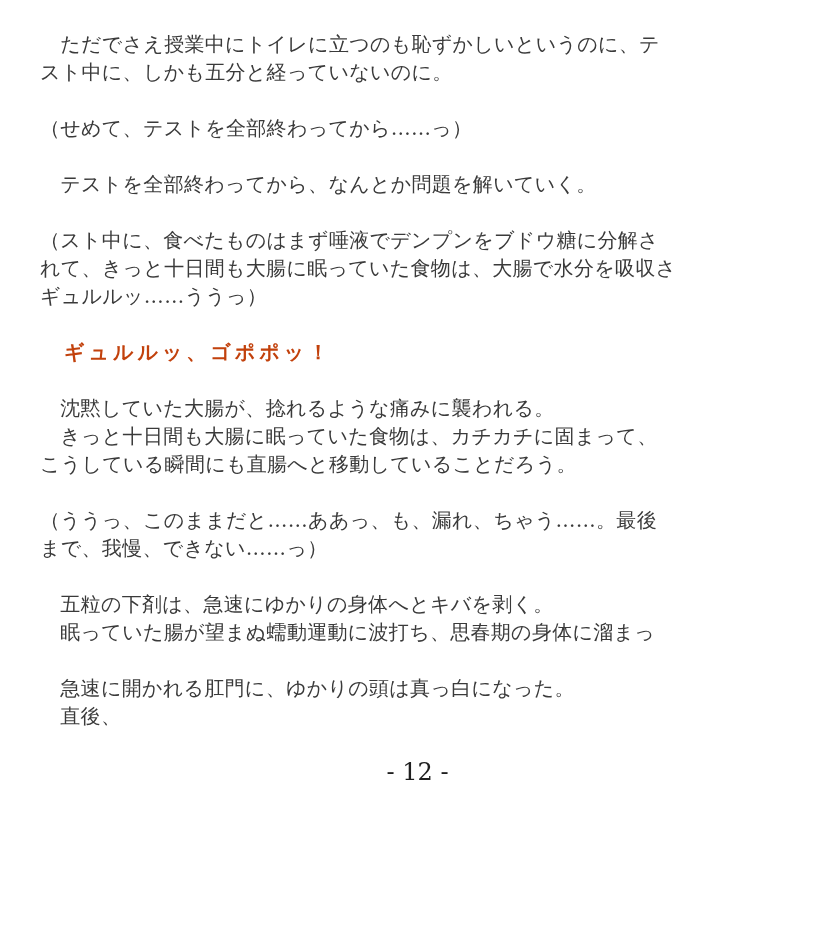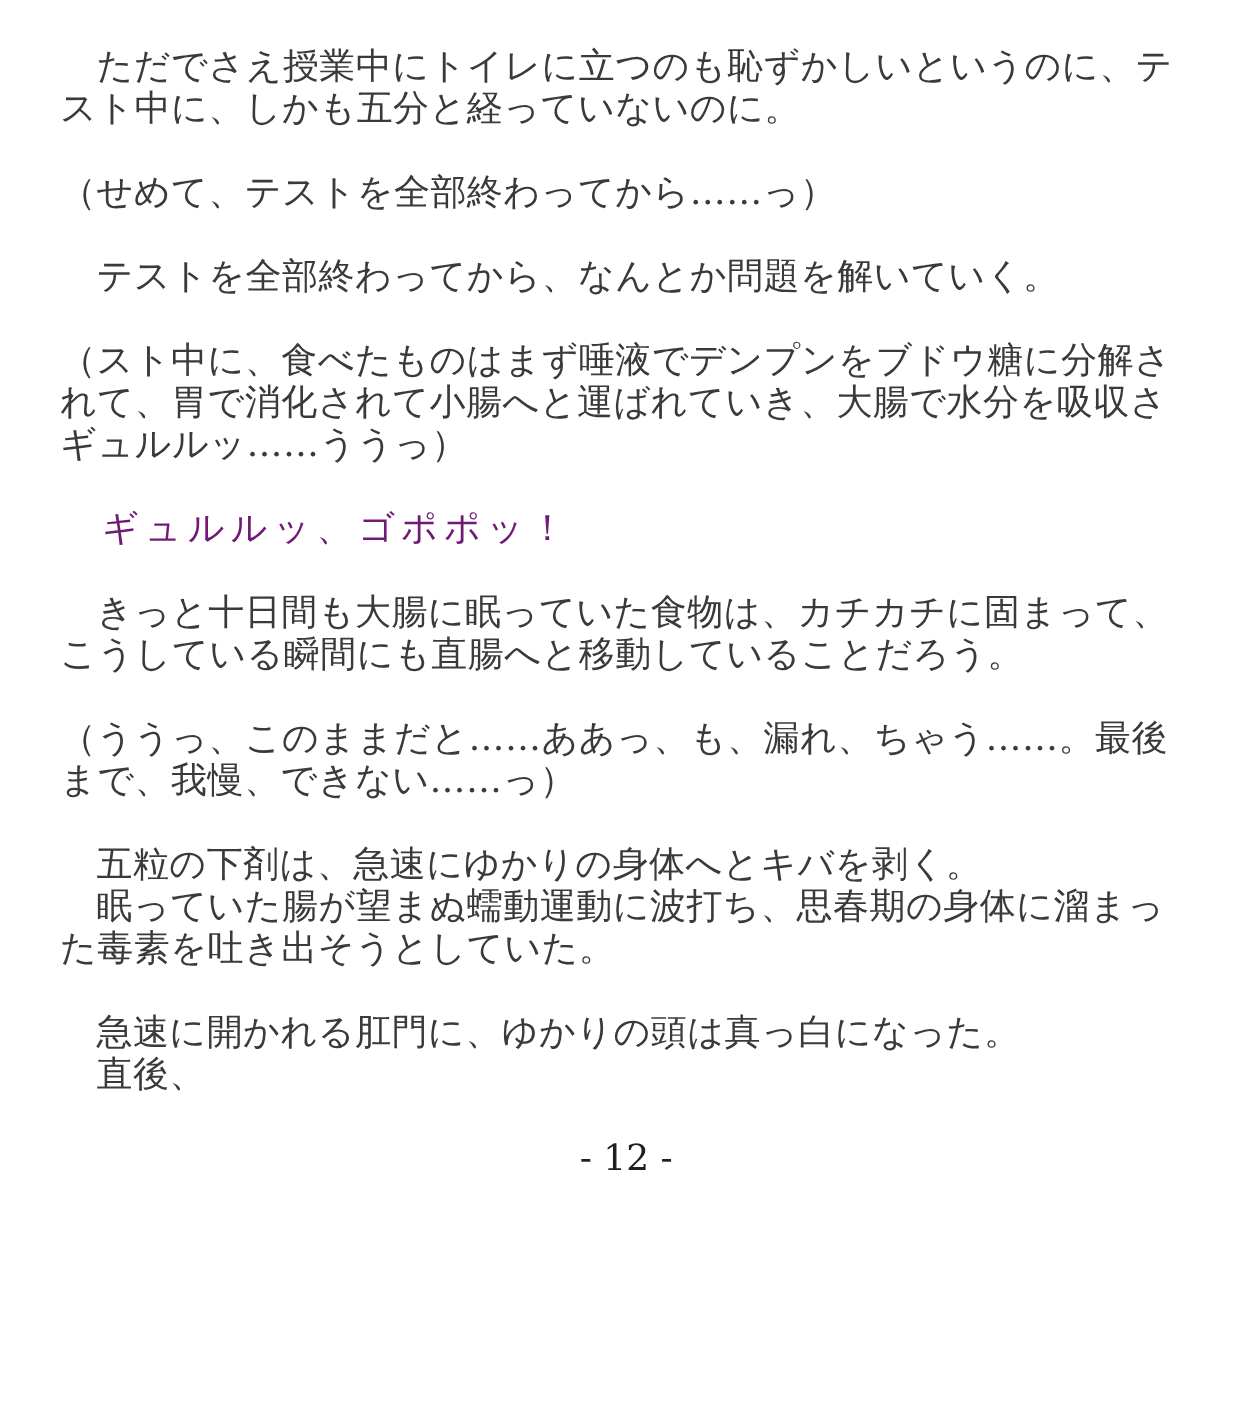--- a/index.html
+++ b/index.html
@@ -20,29 +20,29 @@
     box-sizing: border-box;
     padding: 30px 32px 0 40px;
   }
   .paragraph {
     margin: 0 0 28px 0;
   }
   .paragraph:last-of-type {
     margin-bottom: 0;
   }
   .line {
-    font-size: 24px;
+    font-size: 20px;
     line-height: 28px;
     letter-spacing: 0.3px;
     white-space: pre;
     min-height: 28px;
   }
   .sfx .line {
-    color: #701a75;
-    font-weight: normal;
+    color: #c2410c;
+    font-weight: bold;
     letter-spacing: 4px;
   }
   .page-footer {
     margin-top: 19px;
     text-align: center;
     font-size: 24px;
     line-height: 28px;
     color: #1f1f1f;
   }
 </style>
@@ -60,42 +60,42 @@
     <div class="paragraph">
       <div class="line">（せめて、テストを全部終わってから……っ）</div>
     </div>
 
     <div class="paragraph">
       <div class="line">　テストを全部終わってから、なんとか問題を解いていく。</div>
     </div>
 
     <div class="paragraph">
       <div class="line">（スト中に、食べたものはまず唾液でデンプンをブドウ糖に分解さ</div>
-      <div class="line">れて、胃で消化されて小腸へと運ばれていき、大腸で水分を吸収さ</div>
+      <div class="line">れて、きっと十日間も大腸に眠っていた食物は、大腸で水分を吸収さ</div>
       <div class="line">ギュルルッ……ううっ）</div>
     </div>
 
     <div class="paragraph sfx">
       <div class="line">　ギュルルッ、ゴポポッ！</div>
     </div>
 
     <div class="paragraph">
+      <div class="line">　沈黙していた大腸が、捻れるような痛みに襲われる。</div>
       <div class="line">　きっと十日間も大腸に眠っていた食物は、カチカチに固まって、</div>
       <div class="line">こうしている瞬間にも直腸へと移動していることだろう。</div>
     </div>
 
     <div class="paragraph">
       <div class="line">（ううっ、このままだと……ああっ、も、漏れ、ちゃう……。最後</div>
       <div class="line">まで、我慢、できない……っ）</div>
     </div>
 
     <div class="paragraph">
       <div class="line">　五粒の下剤は、急速にゆかりの身体へとキバを剥く。</div>
       <div class="line">　眠っていた腸が望まぬ蠕動運動に波打ち、思春期の身体に溜まっ</div>
-      <div class="line">た毒素を吐き出そうとしていた。</div>
     </div>
 
 
     <div class="paragraph">
       <div class="line">　急速に開かれる肛門に、ゆかりの頭は真っ白になった。</div>
       <div class="line">　直後、</div>
     </div>
 
     <div class="page-footer">- 12 -</div>
 

